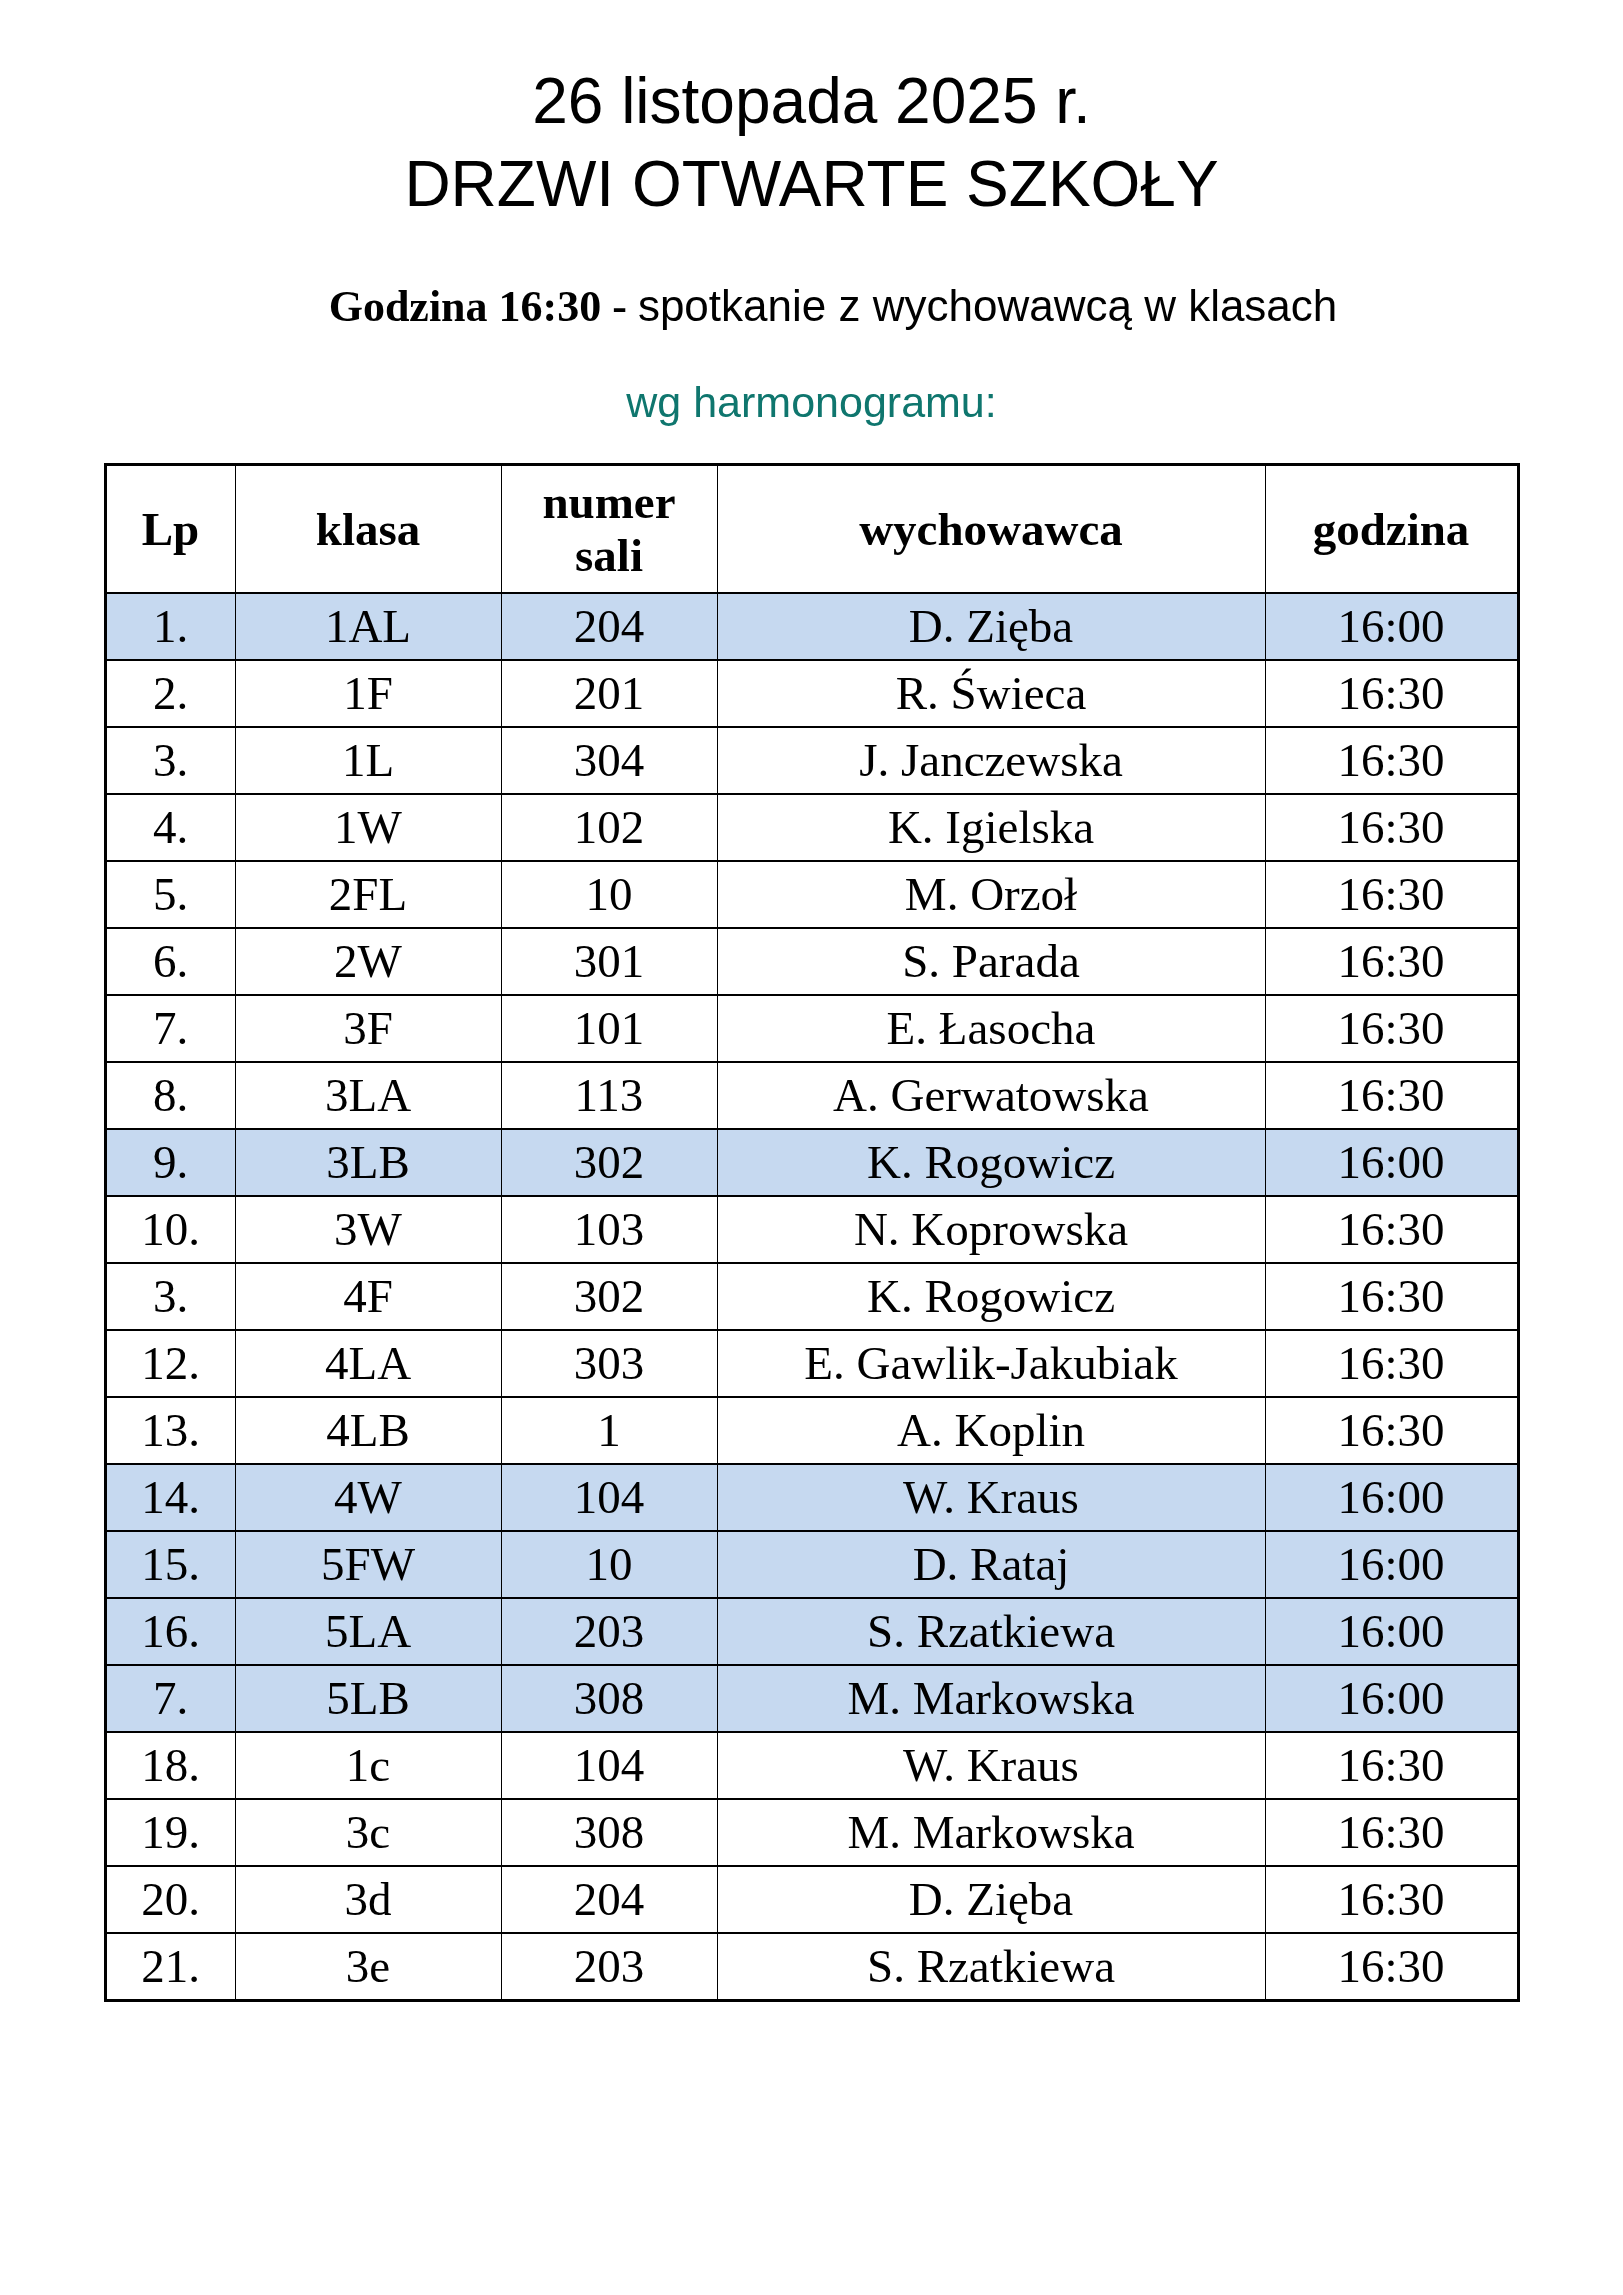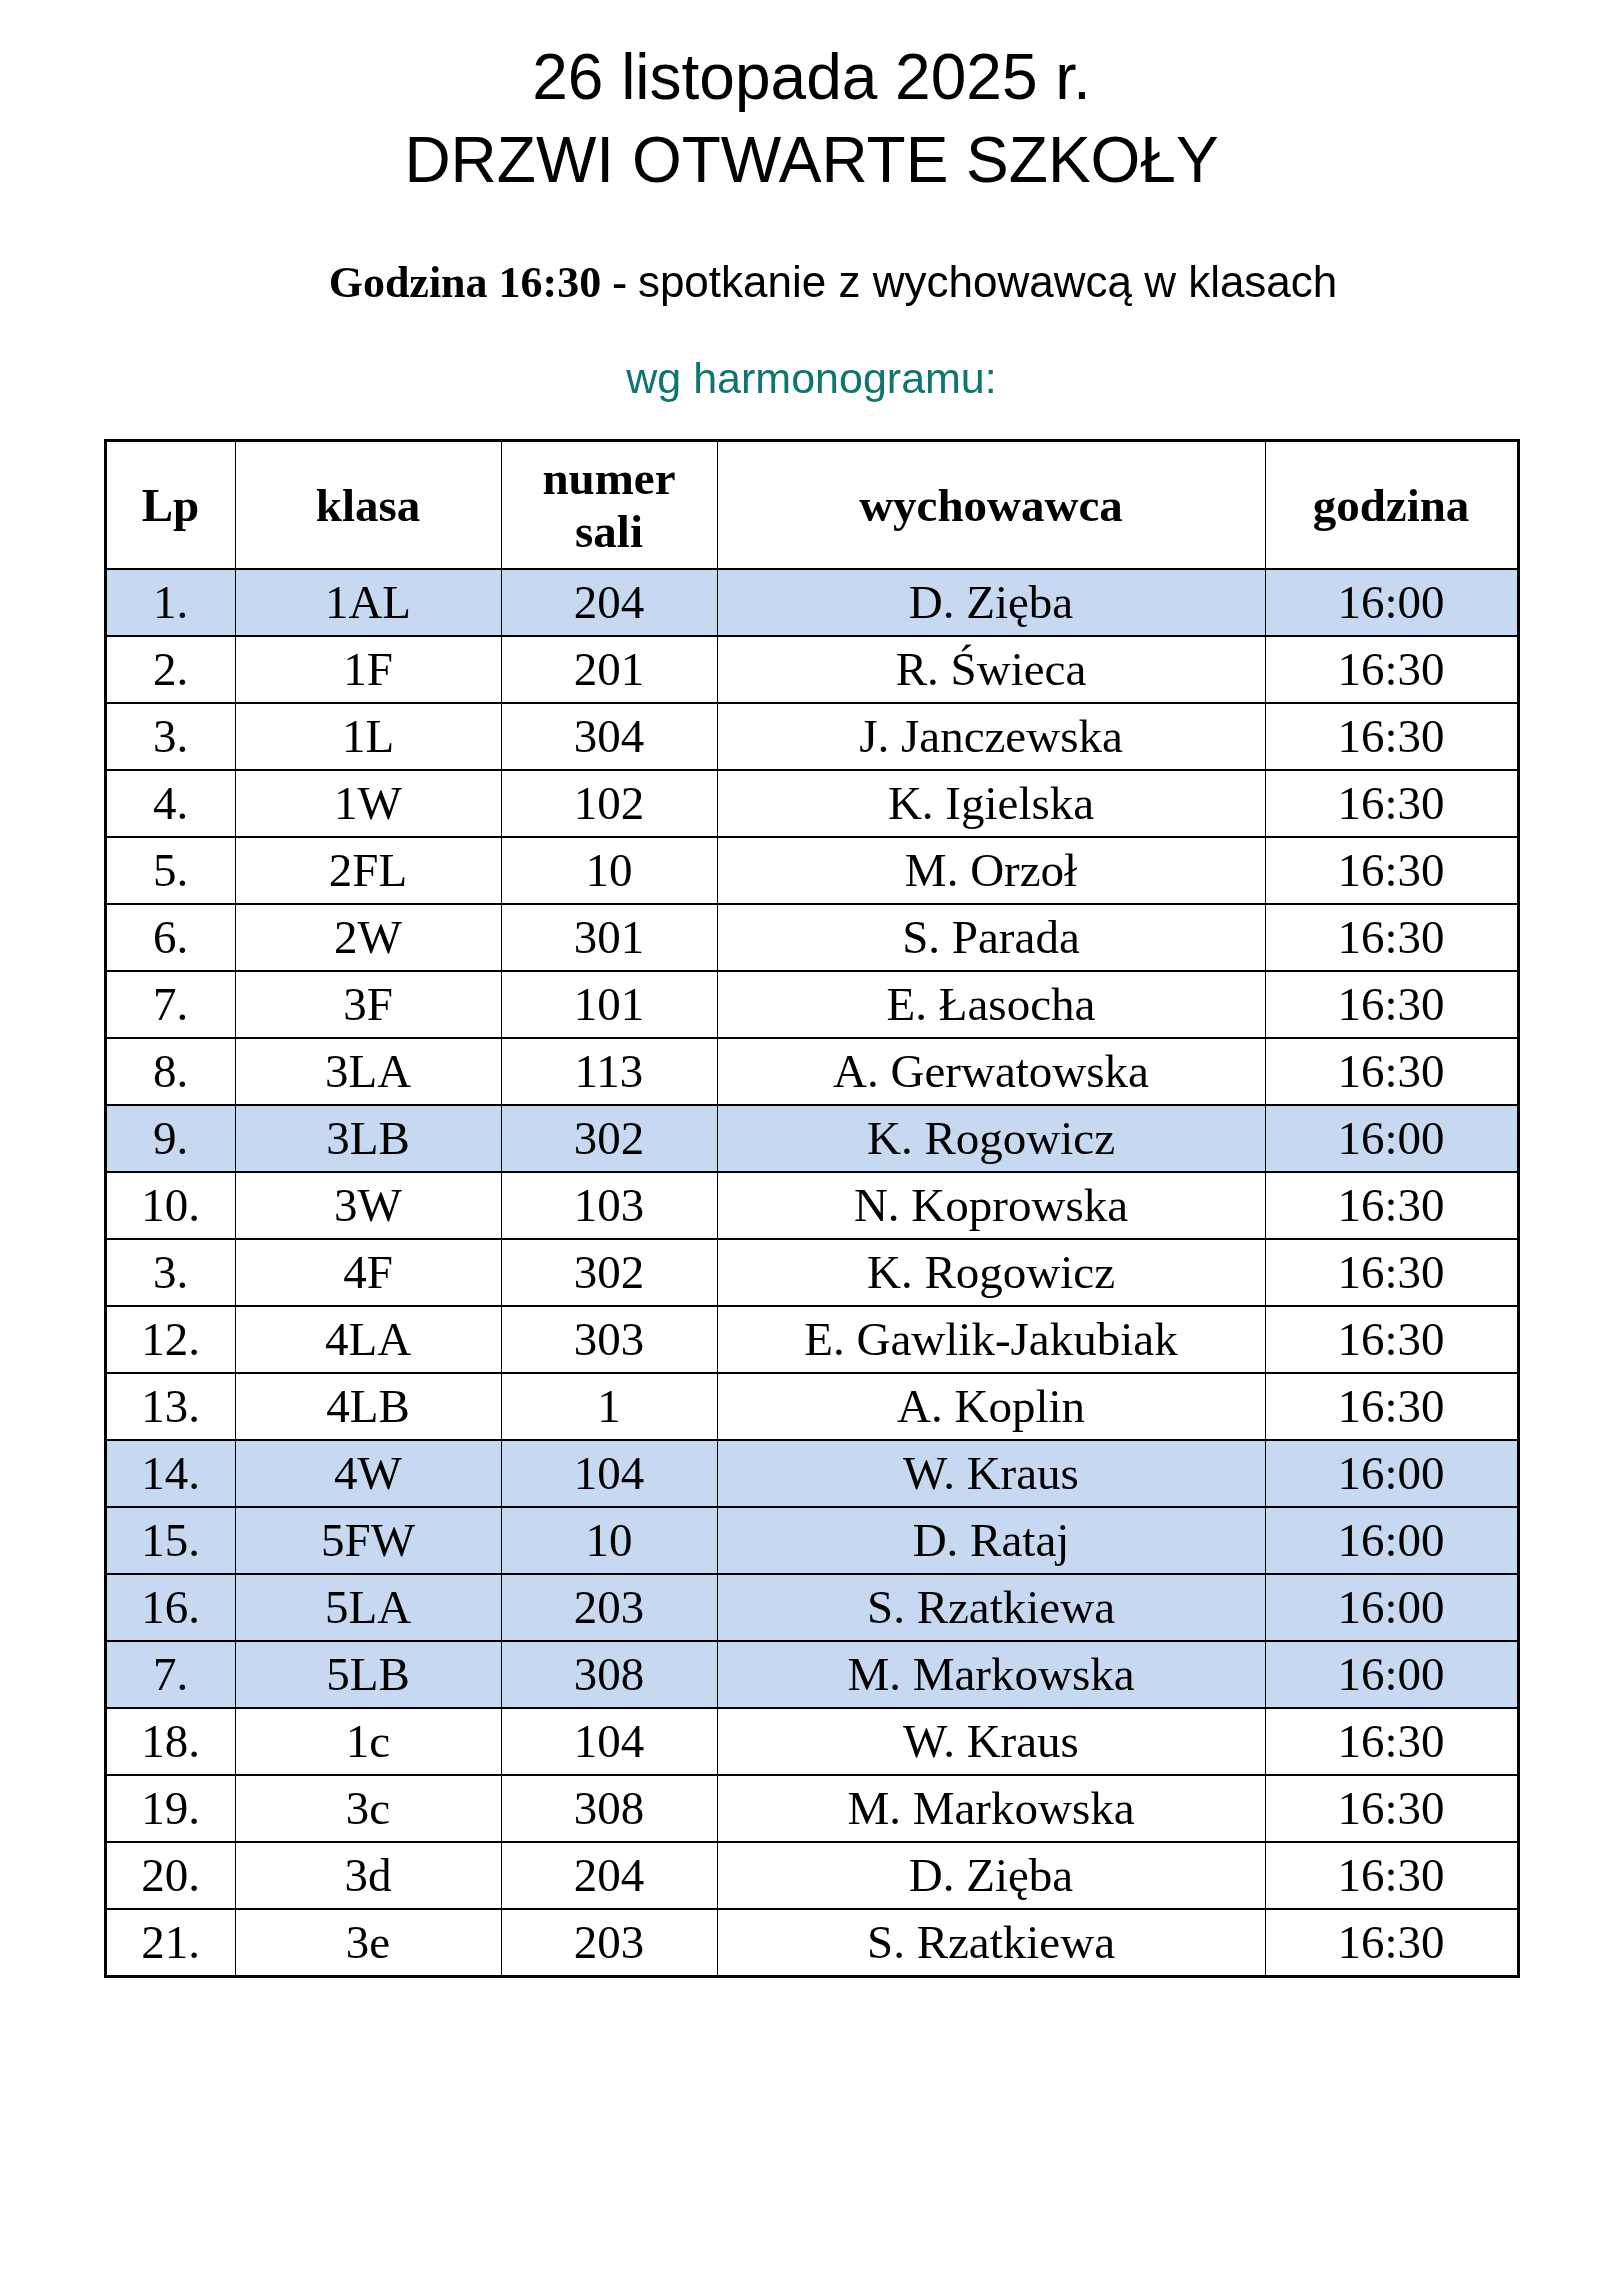--- a/index.html
+++ b/index.html
@@ -7,21 +7,21 @@
     position: relative;
     width: 1623px;
     height: 2295px;
     background: #ffffff;
     color: #000000;
     font-family: "Liberation Serif", serif;
     overflow: hidden;
   }
   .title {
     margin: 0;
-    padding-top: 36px;
+    padding-top: 60px;
     text-align: center;
     font-family: "Liberation Sans", sans-serif;
     font-weight: 400;
     font-size: 64px;
     line-height: 1.3;
     color: #000000;
   }
   .title .title-line { display: block; }
   .subtitle {
     margin: 56px 0 0 0;

